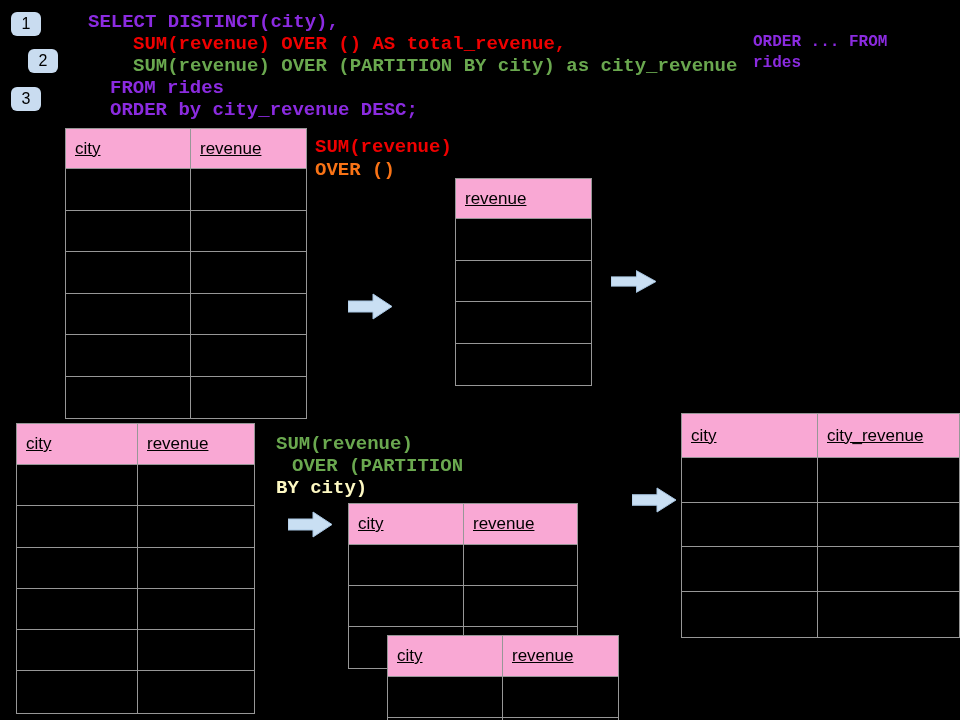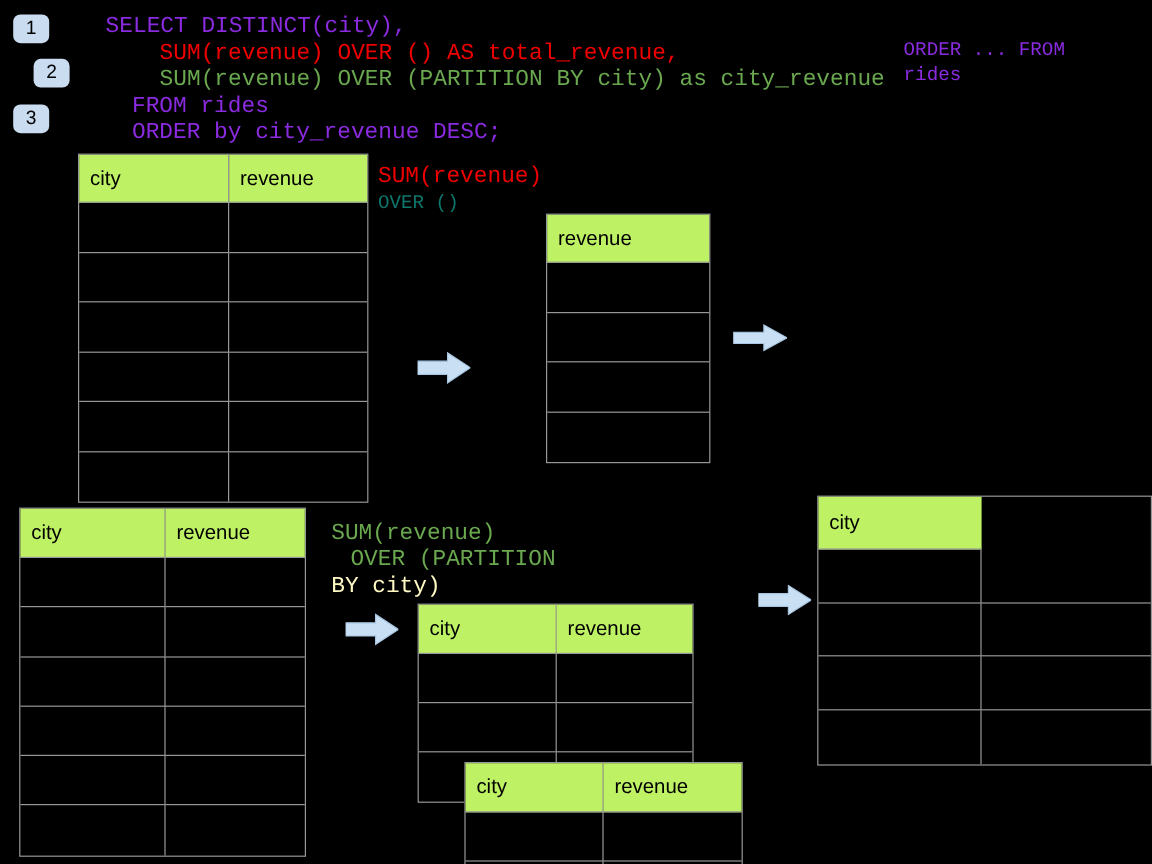--- a/index.html
+++ b/index.html
@@ -5,49 +5,50 @@
   html, body { margin:0; padding:0; overflow:hidden; }
   body {
     width:960px; height:720px;
     background:#000000;
     position:relative;
     font-family:"Liberation Sans", sans-serif;
   }
   .code {
     position:absolute;
     font-family:"Liberation Mono","DejaVu Sans Mono",monospace;
-    font-weight:400;
+    font-weight:700;
     white-space:pre;
     line-height:1.15;
   }
   .badge {
     position:absolute;
     width:30px; height:24px;
     background:#C9DCF0;
     border-radius:6px;
     color:#000;
     font-size:16px;
     display:flex; align-items:center; justify-content:center;
   }
   .tbl {
     position:absolute;
     background:#000;
     border:1px solid #979797;
   }
   .thead { display:grid; }
   .th {
-    background:#bef264;
+    background:#f9a8d4;
     color:#000;
     font-size:17px;
     display:flex; align-items:center;
     padding-left:9px;
     border-right:1px solid #979797;
     border-bottom:1px solid #979797;
     box-sizing:border-box;
     overflow:hidden;
+    text-decoration:underline;
   }
   .th:last-child { border-right:none; }
   .tr { display:grid; }
   .td {
     border-right:1px solid #979797;
     border-bottom:1px solid #979797;
     box-sizing:border-box;
   }
   .td:last-child { border-right:none; }
   .tr:last-child .td { border-bottom:none; }
@@ -63,21 +64,21 @@
 <div class="code" style="left:88px;  top:12px;  font-size:19px; color:#8B2BE0;">SELECT DISTINCT(city),</div>
 <div class="code" style="left:133px; top:34px;  font-size:19px; color:#EF0000;">SUM(revenue) OVER () AS total_revenue,</div>
 <div class="code" style="left:133px; top:56px;  font-size:19px; color:#6AA84F;">SUM(revenue) OVER (PARTITION BY city) as city_revenue</div>
 <div class="code" style="left:110px; top:78px;  font-size:19px; color:#8B2BE0;">FROM rides</div>
 <div class="code" style="left:110px; top:100px; font-size:19px; color:#8B2BE0;">ORDER by city_revenue DESC;</div>
 
 <div class="code" style="left:753px; top:33px; font-size:16px; color:#8B2BE0;">ORDER ... FROM</div>
 <div class="code" style="left:753px; top:54px; font-size:16px; color:#8B2BE0;">rides</div>
 
 <div class="code" style="left:315px; top:137px; font-size:19px; color:#EF0000;">SUM(revenue)</div>
-<div class="code" style="left:315px; top:160px; font-size:16px; color:#0f766e;">OVER ()</div>
+<div class="code" style="left:315px; top:160px; font-size:19px; color:#f97316;">OVER ()</div>
 
 <div class="code" style="left:276px; top:434px; font-size:19px; color:#6AA84F;">SUM(revenue)</div>
 <div class="code" style="left:292px; top:456px; font-size:19px; color:#6AA84F;">OVER (PARTITION</div>
 <div class="code" style="left:276px; top:478px; font-size:19px; color:#fef9c3;">BY city)</div>
 
 <div class="tbl" style="left:65px; top:128px; width:240px;">
   <div class="thead" style="grid-template-columns:125px 1fr; height:40px;">
     <div class="th">city</div>
     <div class="th">revenue</div>
   </div>
@@ -196,20 +197,21 @@
       <div class="tr" style="grid-template-columns: 115px 1fr; height: 41px;">
         <div class="td"></div>
         <div class="td"></div>
       </div>
     </div>
 </div>
 
 <div class="tbl" style="left:681px; top:413px; width:277px;">
   <div class="thead" style="grid-template-columns:136px 1fr; height:44px;">
     <div class="th">city</div>
+    <div class="th">city_revenue</div>
   </div>
   <div>
       <div class="tr" style="grid-template-columns: 136px 1fr; height: 44.7px;">
         <div class="td"></div>
         <div class="td"></div>
       </div>
       <div class="tr" style="grid-template-columns: 136px 1fr; height: 44.7px;">
         <div class="td"></div>
         <div class="td"></div>
       </div>

